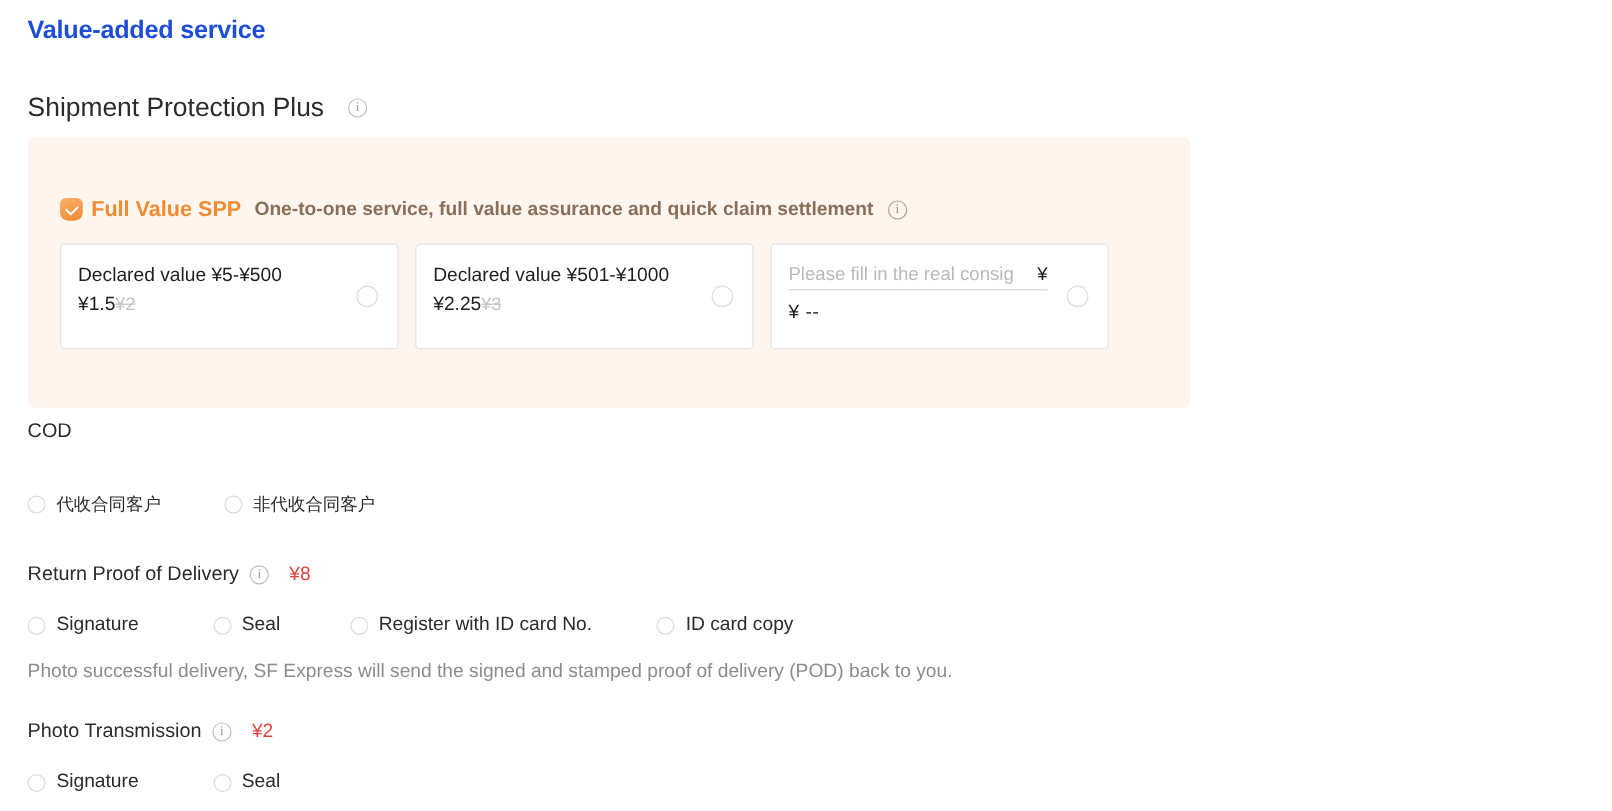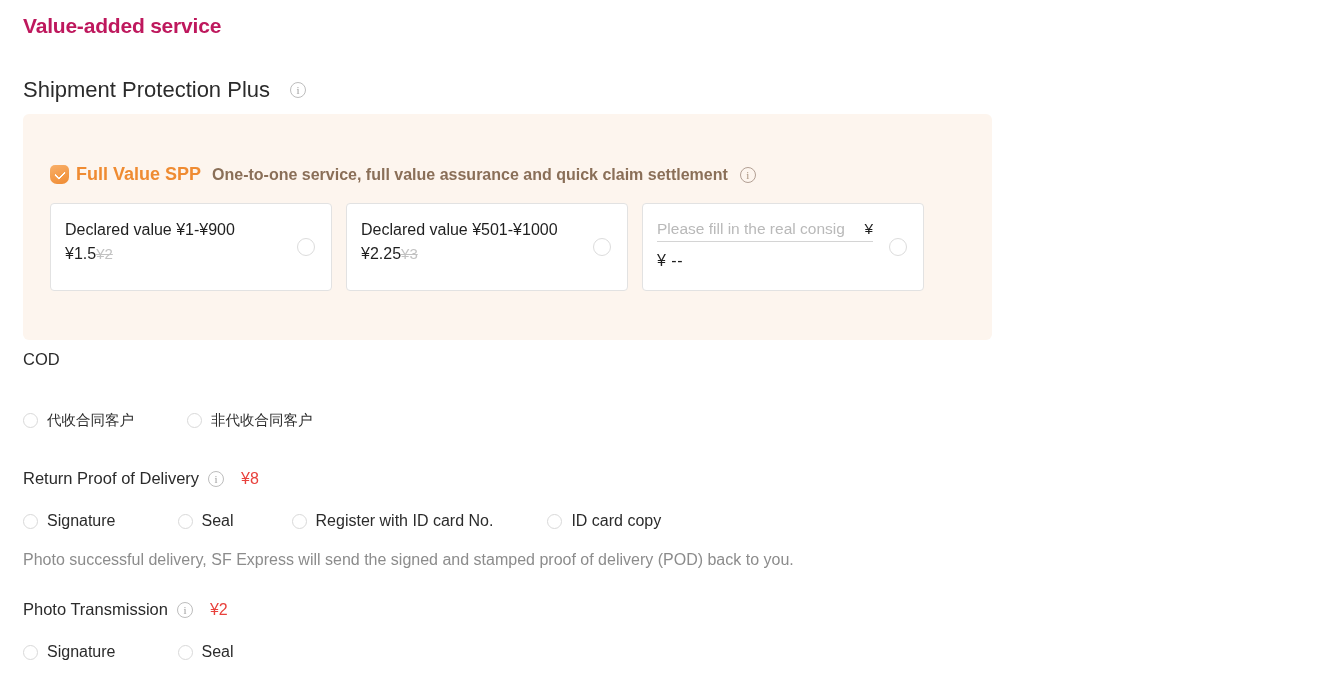--- a/index.html
+++ b/index.html
@@ -9,21 +9,21 @@
     background: #ffffff;
     font-family: "Liberation Sans", "DejaVu Sans", sans-serif;
     color: #262626;
     overflow: hidden;
   }
   .page { position: relative; width: 1343px; height: 676px; padding: 0; }
 
   
   .section-title {
     position: absolute; left: 23px; top: 14px;
-    font-size: 21px; font-weight: bold; color: #be185d;
+    font-size: 21px; font-weight: bold; color: #1d4ed8;
     letter-spacing: -0.2px;
   }
 
   .spp-line {
     position: absolute; left: 23px; top: 77px;
     font-size: 22px; color: #2b2b2b;
     display: flex; align-items: center; gap: 20px;
     white-space: nowrap;
   }
   .spp-line .desc { color: #2b2b2b; }
@@ -200,21 +200,21 @@
     <div class="spp-header">
       <span class="badge-icon"></span>
       <span class="spp-title">Full Value SPP</span>
       <span class="spp-sub">One-to-one service, full value assurance and quick claim settlement</span>
       <span class="info-icon brown"></span>
     </div>
 
     <div class="cards">
 
       <div class="opt-card">
-        <div class="line1">Declared value ¥1-¥900</div>
+        <div class="line1">Declared value ¥5-¥500</div>
         <div class="price-row">
           <span>¥1.5</span>
           <span class="price-old">¥2</span>
         </div>
         <span class="radio-hollow"></span>
       </div>
 
       <div class="opt-card">
         <div class="line1">Declared value ¥501-¥1000</div>
         <div class="price-row">

